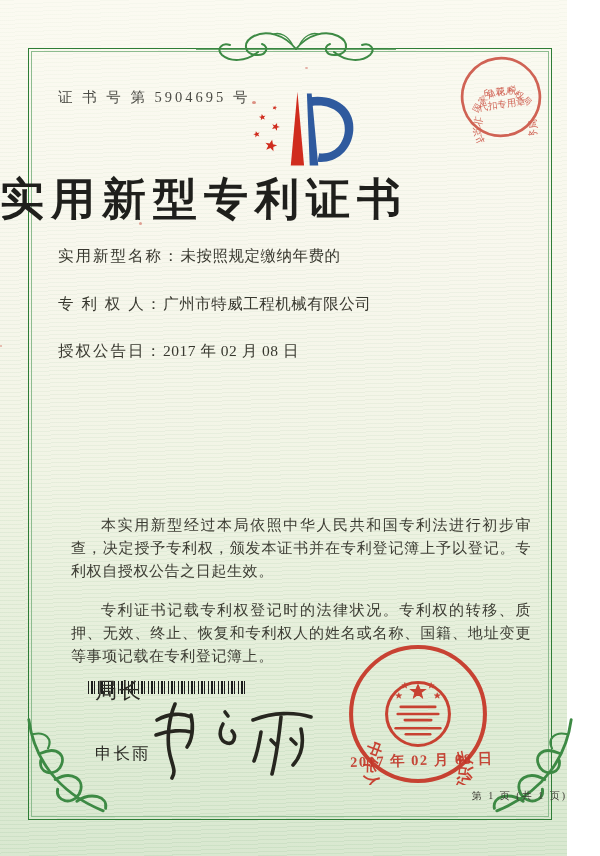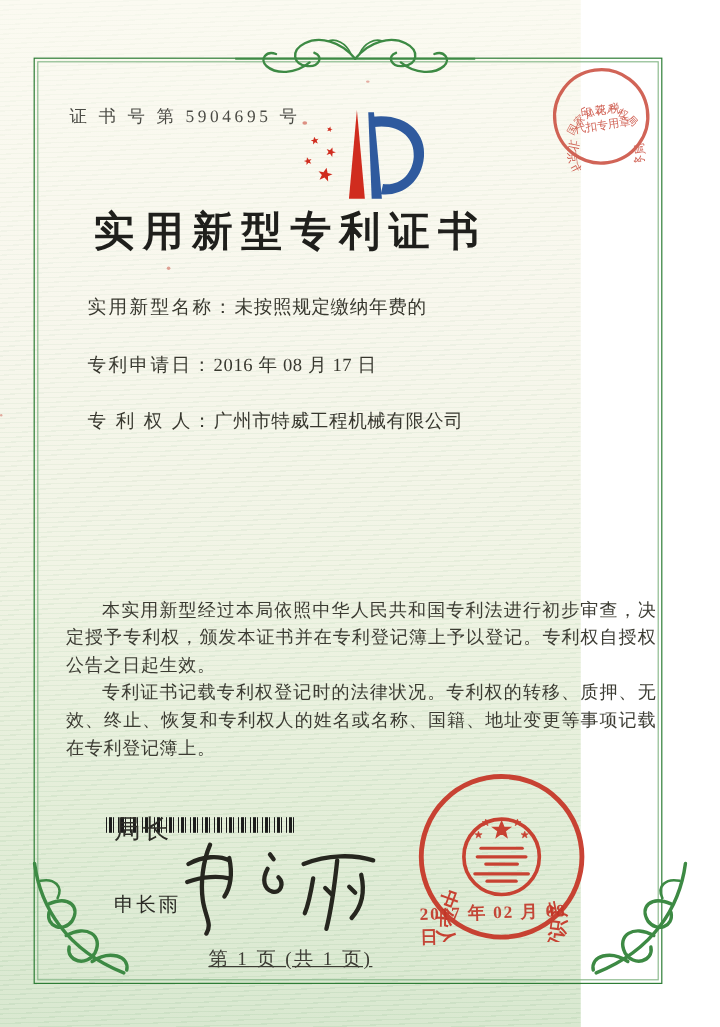--- a/index.html
+++ b/index.html
@@ -1,49 +1,49 @@
 <!DOCTYPE html>
 <html><head>
 <meta charset="utf-8">
 <style>
   html,body{margin:0;padding:0;width:600px;height:856px;overflow:hidden;}
   body{font-family:"Liberation Serif","DejaVu Serif",serif;}
-  .page{position:relative;width:484px;height:856px;
+  .page{position:relative;width:567px;height:856px;
         background:linear-gradient(180deg,#fbfaf1 0%,#f8f7ed 30%,#f1f4e5 55%,#e4eed9 78%,#d9e8d0 100%);}
   .waves{position:absolute;inset:0;pointer-events:none;
         background:repeating-linear-gradient(178deg,rgba(120,175,125,.14) 0 1px,rgba(255,255,255,0) 1px 4px);
         -webkit-mask-image:linear-gradient(180deg,rgba(0,0,0,.25),rgba(0,0,0,.95));
         mask-image:linear-gradient(180deg,rgba(0,0,0,.25),rgba(0,0,0,.95));}
   .frame{position:absolute;left:28px;top:48px;width:522px;height:770px;border:1px solid #2e7d36;}
   .frame-inner{position:absolute;inset:2px;border:1px solid #8cbb8e;}
   .ornament{position:absolute;pointer-events:none;}
   .cert-no{position:absolute;left:58px;top:88px;font-size:14.5px;letter-spacing:3px;color:#4b4b45;}
   .logo{position:absolute;left:243px;top:86px;width:124px;height:90px;}
-  .title{position:absolute;left:0;top:170px;width:100%;text-align:center;
-         font-size:34px;font-weight:bold;letter-spacing:7px;color:#1f1f1c;}
+  .title{position:absolute;left:0;top:170px;width:100%;
+         font-size:44px;font-weight:bold;letter-spacing:7px;color:#1f1f1c;}
   .fields{position:absolute;left:58px;top:246px;width:480px;display:flex;flex-direction:column;gap:26.5px;
           font-size:15.5px;color:#38382f;}
-  .fields .lbl{letter-spacing:2px;margin-left:15px;}
+  .fields .lbl{letter-spacing:2px;}
   .fields .val{letter-spacing:.5px;}
   .body-text{position:absolute;left:55px;top:498px;width:492px;font-size:15px;line-height:23px;
           color:#3c3c33;text-align:justify;}
-  .body-text p{margin:0;text-indent:2em;letter-spacing:.6px;}
+  .body-text p{margin:16px;text-indent:2em;letter-spacing:.6px;}
   .barcode{position:absolute;left:88px;top:681px;width:158px;height:13px;
           background:repeating-linear-gradient(90deg,#1c1c1c 0 1px,transparent 1px 3px,#1c1c1c 3px 5px,transparent 5px 6px,#1c1c1c 6px 7px,transparent 7px 10px);}
   .sig-title{position:absolute;left:95px;top:676px;font-family:Liberation Sans, sans-serif;
           font-size:22px;color:#2c2c26;letter-spacing:2px;}
   .sig-name{position:absolute;left:95px;top:743px;font-family:Liberation Sans, sans-serif;
           font-size:16.5px;color:#2c2c26;letter-spacing:2px;}
   .signature{position:absolute;left:145px;top:688px;width:180px;height:92px;}
   .tax-seal{position:absolute;left:459px;top:55px;width:84px;height:84px;opacity:.85;transform:rotate(-8deg);}
   .office-seal{position:absolute;left:347px;top:643px;width:142px;height:142px;opacity:.92;}
   .seal-date{position:absolute;left:350px;top:751px;color:#c23527;font-size:14.5px;letter-spacing:1.5px;
           transform:rotate(-1.5deg);font-weight:bold;opacity:.9;}
-  .page-footer{position:absolute;left:0;top:789px;width:100%;text-align:center;font-size:16px;
-          letter-spacing:2px;color:#3d3d35;text-decoration:underline;}
+  .page-footer{position:absolute;left:0;top:789px;width:100%;text-align:right;font-size:10px;
+          letter-spacing:2px;color:#3d3d35;}
   .spk{position:absolute;border-radius:50%;background:#c43a2a;pointer-events:none;}
   text{font-family:"Liberation Serif","DejaVu Serif",serif;}
 </style>
 </head>
 <body>
 
 <div class="page">
   <div class="waves"></div>
 
   <div class="frame">
@@ -97,22 +97,22 @@
       <use href="#star" transform="translate(34,43) scale(0.72) rotate(20)"></use>
       <use href="#star" transform="translate(14,51) scale(0.58) rotate(-15)"></use>
       <use href="#star" transform="translate(29,63) scale(1.05) rotate(12)"></use>
     </g>
   </svg>
 
   <div class="title">实用新型专利证书</div>
 
   <div class="fields">
     <div class="row"><span class="lbl">实用新型名称：</span><span class="val">未按照规定缴纳年费的</span></div>
-    <div class="row"><span class="lbl">专利申请日：</span><span class="val">2016 年 08 月 17 日</span></div>
     <div class="row"><span class="lbl">专 利 权 人：</span><span class="val">广州市特威工程机械有限公司</span></div>
+    <div class="row"><span class="lbl">授权公告日：</span><span class="val">2017 年 02 月 08 日</span></div>
   </div>
 
   <div class="body-text">
     <p>本实用新型经过本局依照中华人民共和国专利法进行初步审查，决定授予专利权，颁发本证书并在专利登记簿上予以登记。专利权自授权公告之日起生效。</p>
     <p>专利证书记载专利权登记时的法律状况。专利权的转移、质押、无效、终止、恢复和专利权人的姓名或名称、国籍、地址变更等事项记载在专利登记簿上。</p>
   </div>
 
   <div class="barcode"></div>
 
   <div class="sig-title">局长</div>

